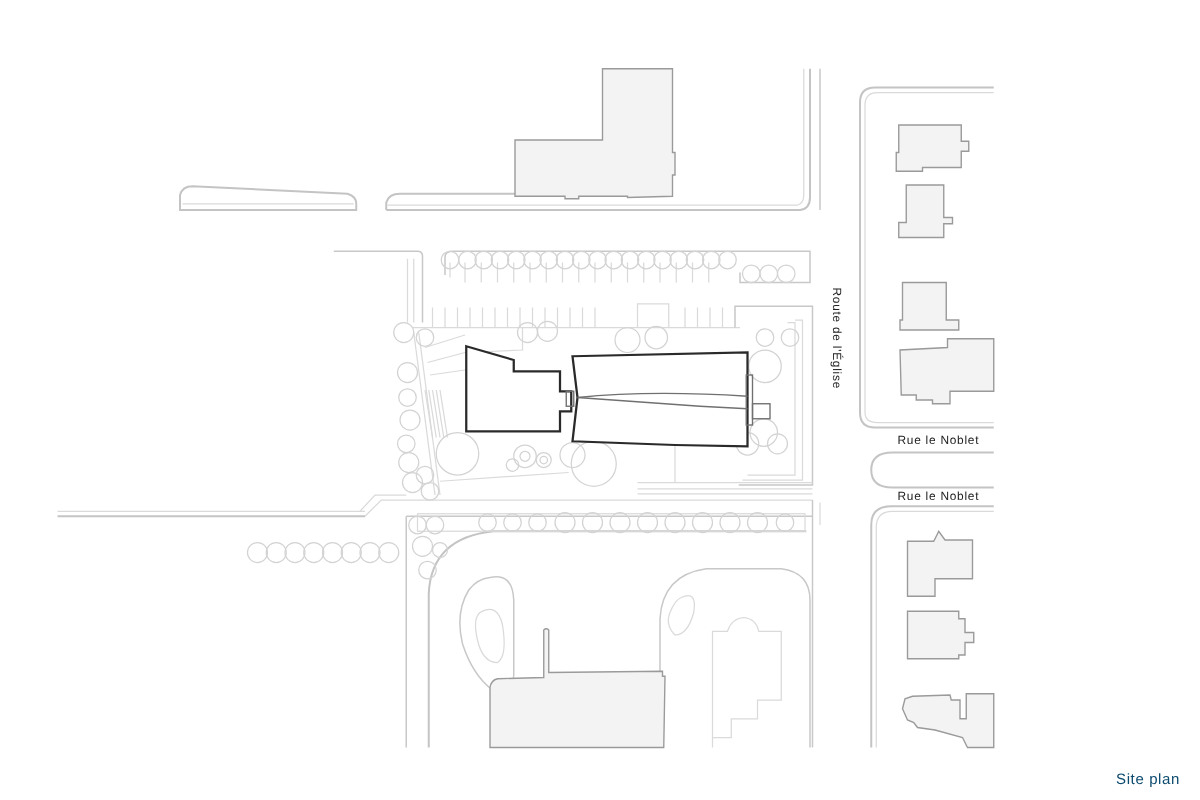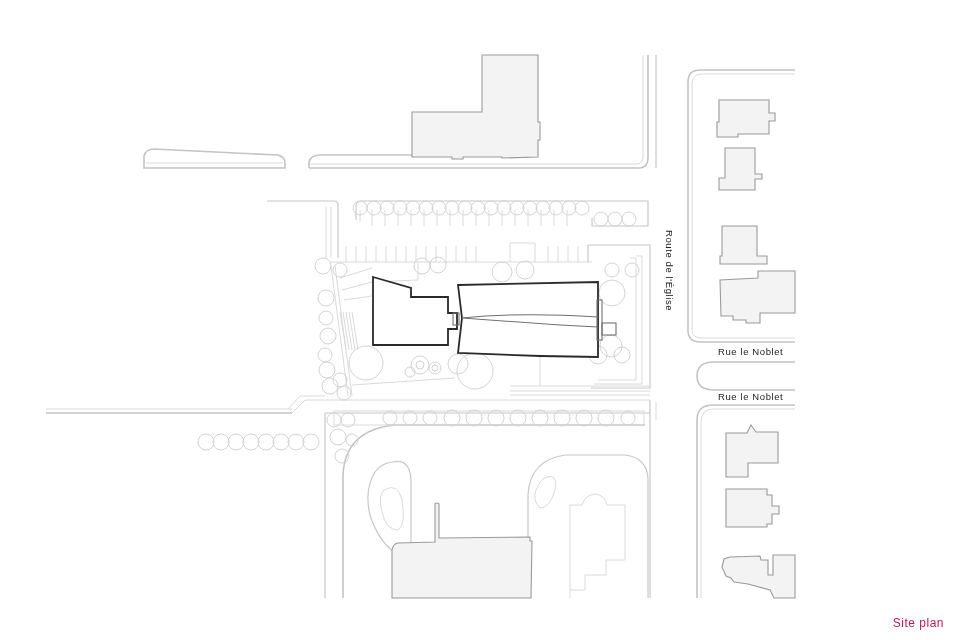--- a/index.html
+++ b/index.html
@@ -9,21 +9,21 @@
   .ln { fill: none; stroke: #c8c8c8; stroke-width: 1.2; }
   .lnlt { fill: none; stroke: #dadada; stroke-width: 1; }
   .road { fill: none; stroke: #c4c4c4; stroke-width: 1.6; }
   .bld { fill: #f3f3f3; stroke: #9a9a9a; stroke-width: 1.1; }
   .tree { fill: none; stroke: #d3d3d3; stroke-width: 1; }
   .main { fill: #ffffff; stroke: #2a2a2a; stroke-width: 1.8; stroke-linejoin: miter; }
   .ridge { fill: none; stroke: #707070; stroke-width: 1.1; }
   .lbl { font-family: "Liberation Sans", sans-serif; font-size: 9.5px; fill: #222;
          letter-spacing: 0.6px; }
   .caption { position: absolute; right: 16px; bottom: 10px; font-size: 12px;
-             color: #be185d; letter-spacing: 0.5px;
+             color: #0c4a6e; letter-spacing: 0.5px;
              font-family: "Liberation Sans", sans-serif; }
 </style>
 </head>
 <body>
 
 <svg id="plan" viewBox="0 0 960 640" xmlns="http://www.w3.org/2000/svg">
 
   <g>
 
     <path class="road" d="M144,168 L144,156 Q146,149 154,149 L278,155 Q285,157 285,163 L285,168 Z"></path>

